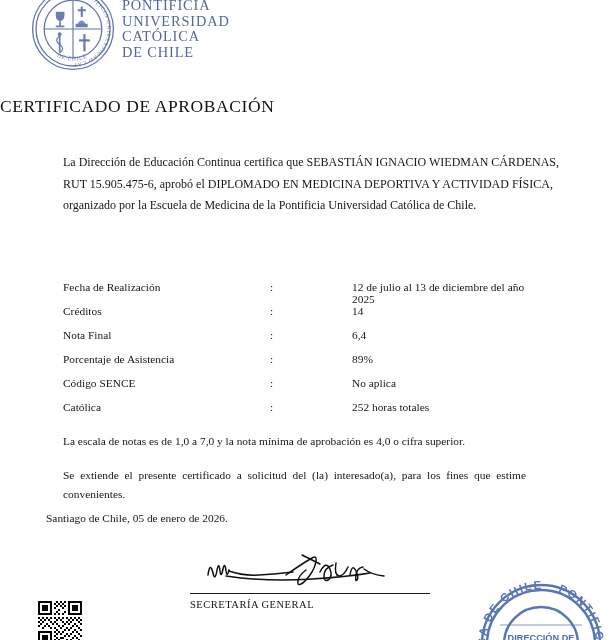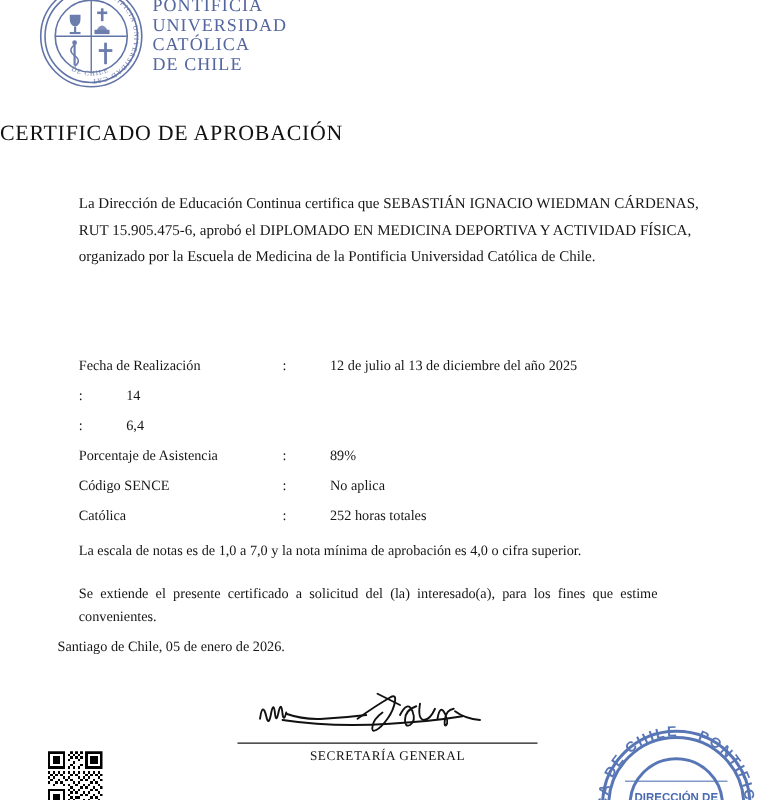--- a/index.html
+++ b/index.html
@@ -67,22 +67,23 @@
   
   .details {
     position: absolute;
     left: 63px;
     top: 281px;
     width: 480px;
     font-size: 11.4px;
   }
   .drow {
     display: flex;
-    align-items: center;
+    align-items: flex-start;
     height: 24px;
+    gap: 44px;
   }
   .dlabel { width: 163px; flex: 0 0 163px; }
   .dsep   { width: 11px; flex: 0 0 11px; }
   .dvalue { flex: 1 1 auto; margin-left: 27px; }
 
   
   .closing {
     position: absolute;
     left: 63px;
     top: 433px;
@@ -102,21 +103,21 @@
     top: 512px;
     font-size: 11.4px;
   }
 
   
   .sign-block {
     position: absolute;
     left: 190px;
     top: 545px;
     width: 240px;
-    text-align: center;
+    text-align: left;
   }
   .sign-mark { height: 44px; }
   .sign-rule {
     border-top: 1px solid #1a1a1a;
     width: 100%;
   }
   .sign-caption {
     margin-top: 5px;
     font-size: 10.6px;
     letter-spacing: 0.45px;
@@ -195,24 +196,26 @@
   <div class="ln">organizado por la Escuela de Medicina de la Pontificia Universidad Católica de Chile.</div>
 </div>
 
 <div class="details">
   <div class="drow">
     <span class="dlabel">Fecha de Realización</span>
     <span class="dsep">:</span>
     <span class="dvalue">12 de julio al 13 de diciembre del año 2025</span>
   </div>
   <div class="drow">
+    <span class="dlabel">Créditos</span>
     <span class="dsep">:</span>
     <span class="dvalue">14</span>
   </div>
   <div class="drow">
+    <span class="dlabel">Nota Final</span>
     <span class="dsep">:</span>
     <span class="dvalue">6,4</span>
   </div>
   <div class="drow">
     <span class="dlabel">Porcentaje de Asistencia</span>
     <span class="dsep">:</span>
     <span class="dvalue">89%</span>
   </div>
   <div class="drow">
     <span class="dlabel">Código SENCE</span>

